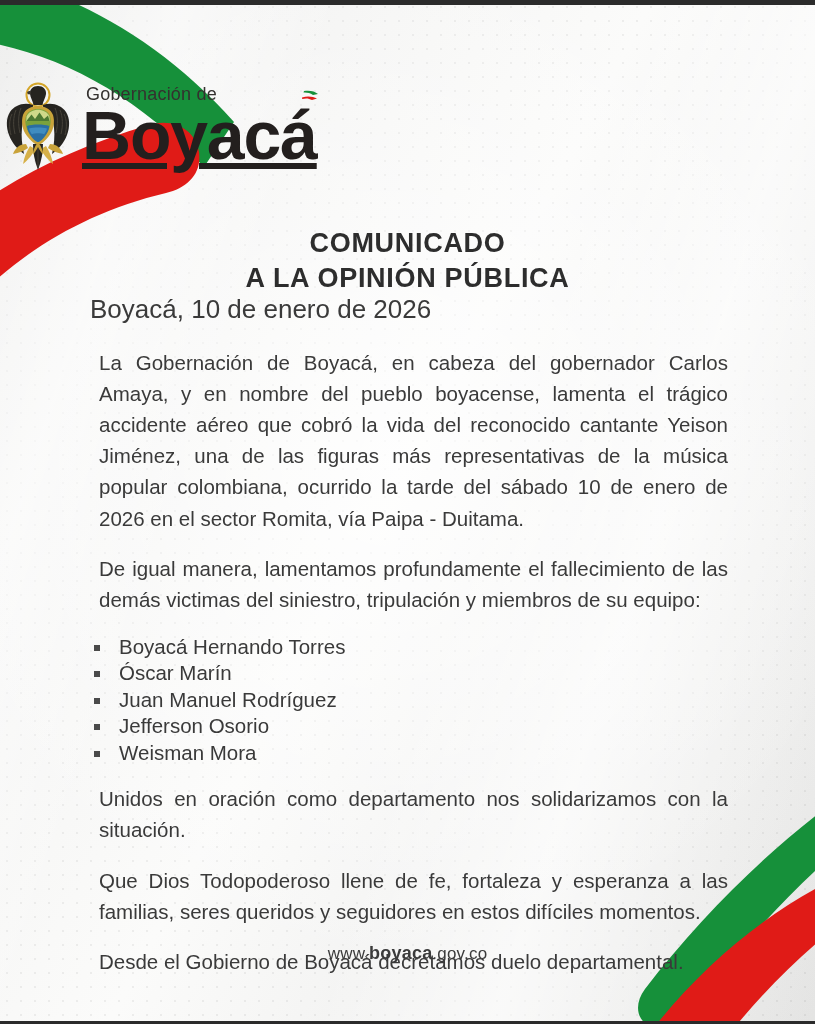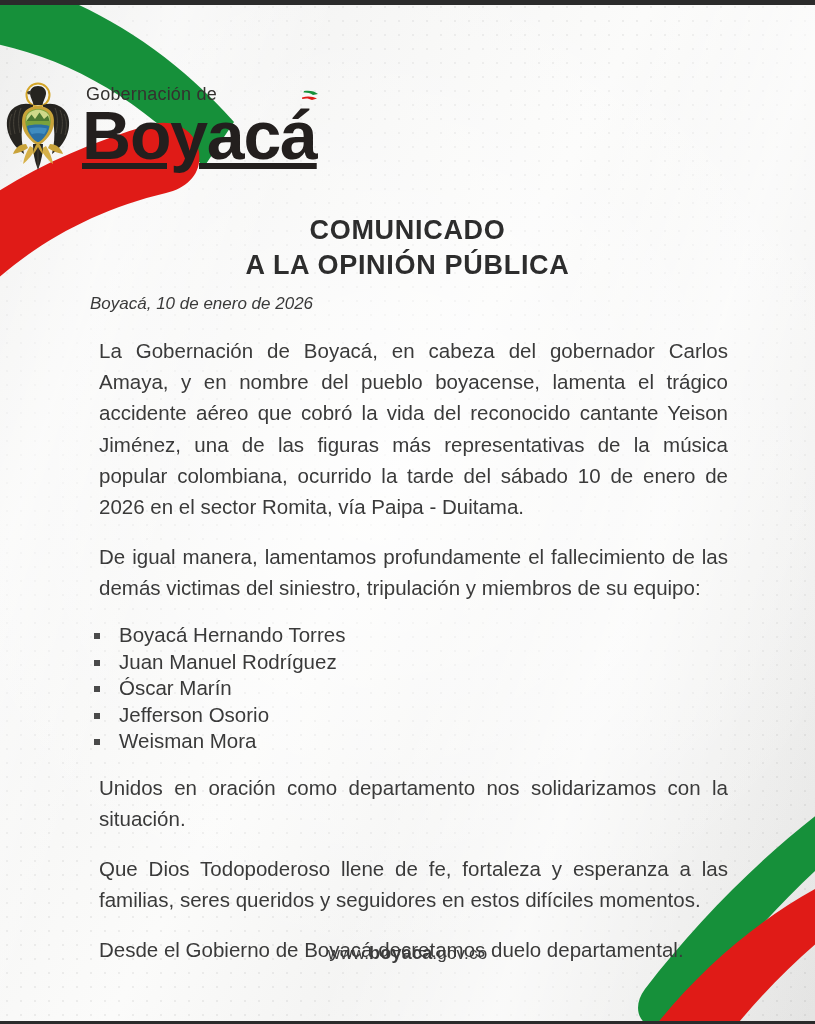--- a/index.html
+++ b/index.html
@@ -109,21 +109,21 @@
     position: absolute;
     right: -2px;
     top: -12px;
     width: 18px;
     height: 16px;
   }
 
   
   .headline {
     position: absolute;
-    top: 213px;
+    top: 226px;
     left: 0; right: 0;
     text-align: center;
     z-index: 6;
     color: #2d2d2d;
     font-weight: 700;
     font-size: 27px;
     letter-spacing: 0.7px;
     line-height: 1.28;
   }
   .headline .hl2 { display: block; }
@@ -131,25 +131,24 @@
   
   .body-col {
     position: absolute;
     left: 90px;
     top: 293px;
     width: 638px;
     z-index: 6;
     color: #3a3a3a;
   }
   .dateline {
-    font-size: 17px;
+    font-size: 26px;
     line-height: 1.3;
     margin: 0 0 20px 0;
     color: #3a3a3a;
-    font-style: italic;
   }
   .para {
     font-size: 20.5px;
     line-height: 1.52;
     text-align: justify;
     text-justify: inter-word;
     margin: 0 0 19px 9px;
     color: #3a3a3a;
   }
   .para:last-child { margin-bottom: 0; }
@@ -254,22 +253,22 @@
     <span class="hl1">COMUNICADO</span>
     <span class="hl2">A LA OPINIÓN PÚBLICA</span>
   </div>
 
   <div class="body-col">
     <p class="dateline">Boyacá, 10 de enero de 2026</p>
     <p class="para">La Gobernación de Boyacá, en cabeza del gobernador Carlos Amaya, y en nombre del pueblo boyacense, lamenta el trágico accidente aéreo que cobró la vida del reconocido cantante Yeison Jiménez, una de las figuras más representativas de la música popular colombiana, ocurrido la tarde del sábado 10 de enero de 2026 en el sector Romita, vía Paipa - Duitama.</p>
     <p class="para">De igual manera, lamentamos profundamente el fallecimiento de las demás victimas del siniestro, tripulación y miembros de su equipo:</p>
     <ul class="namelist">
       <li>Boyacá Hernando Torres</li>
+      <li>Óscar Marín</li>
       <li>Juan Manuel Rodríguez</li>
-      <li>Óscar Marín</li>
       <li>Jefferson Osorio</li>
       <li>Weisman Mora</li>
     </ul>
     <p class="para">Unidos en oración como departamento nos solidarizamos con la situación.</p>
     <p class="para">Que Dios Todopoderoso llene de fe, fortaleza y esperanza a las familias, seres queridos y seguidores en estos difíciles momentos.</p>
     <p class="para">Desde el Gobierno de Boyacá decretamos duelo departamental.</p>
   </div>
 
   <div class="footer-url">
     <span>www.</span><b>boyaca</b><span>.gov.co</span>

